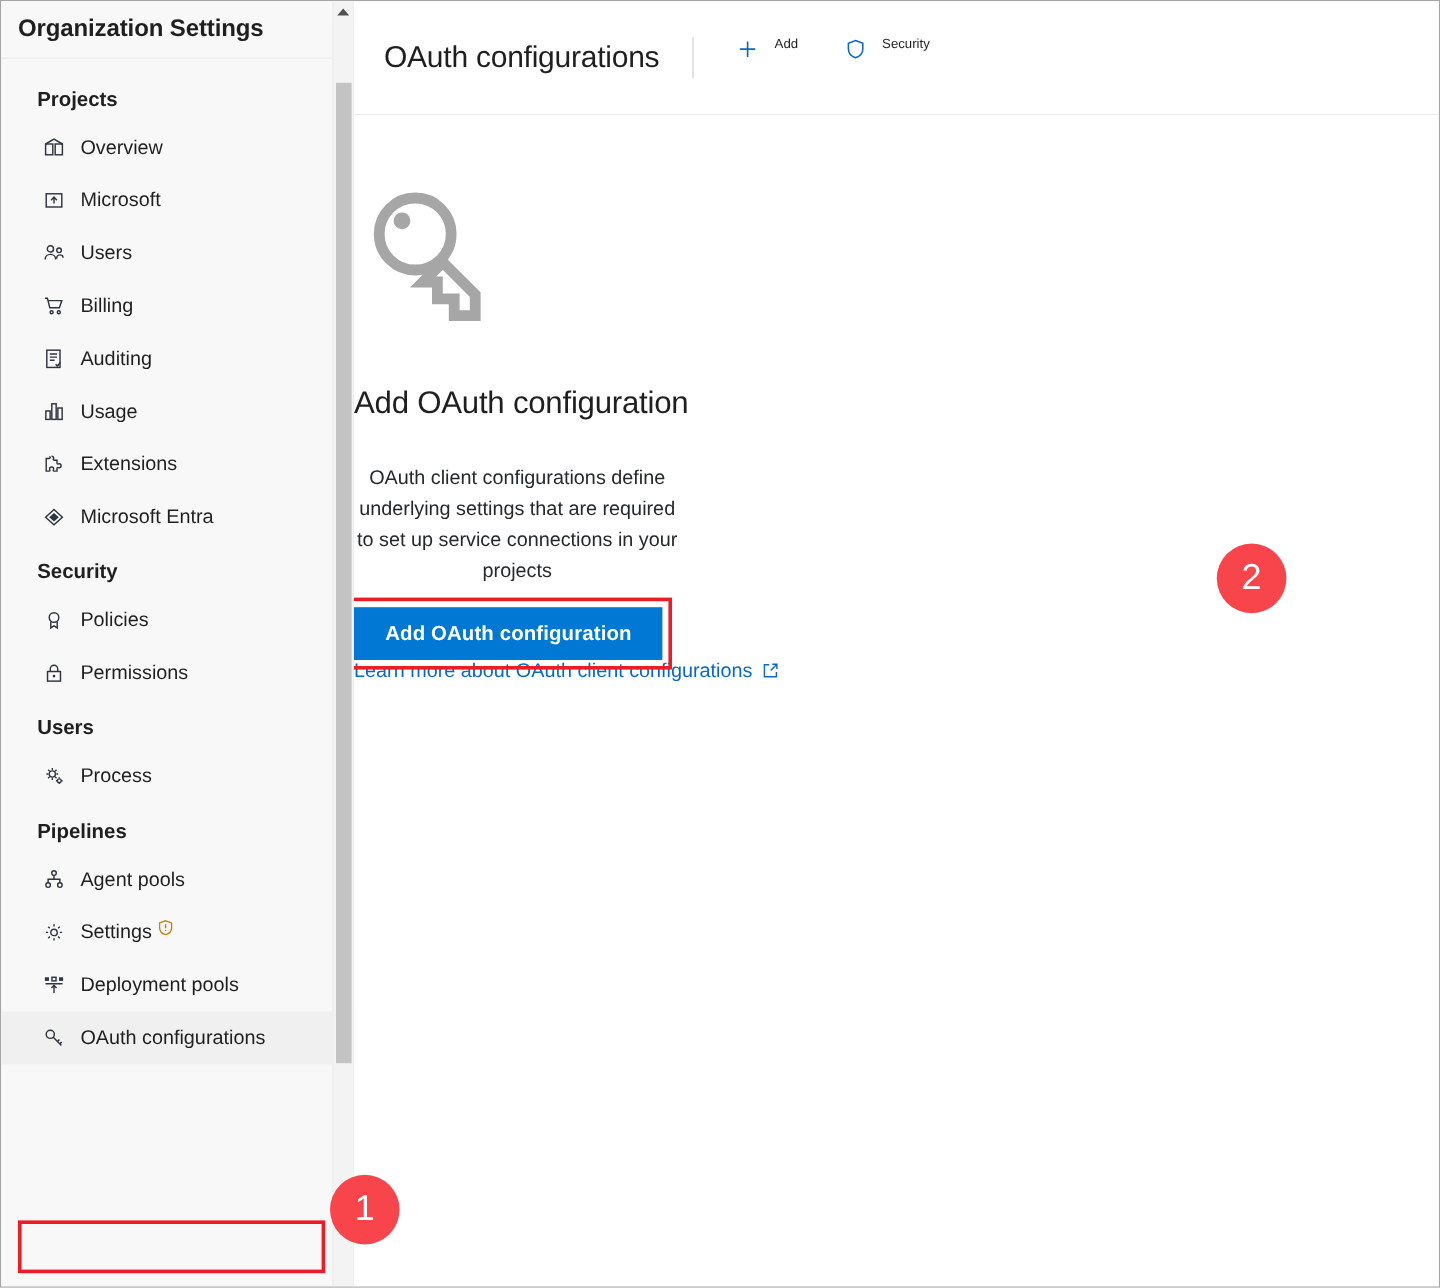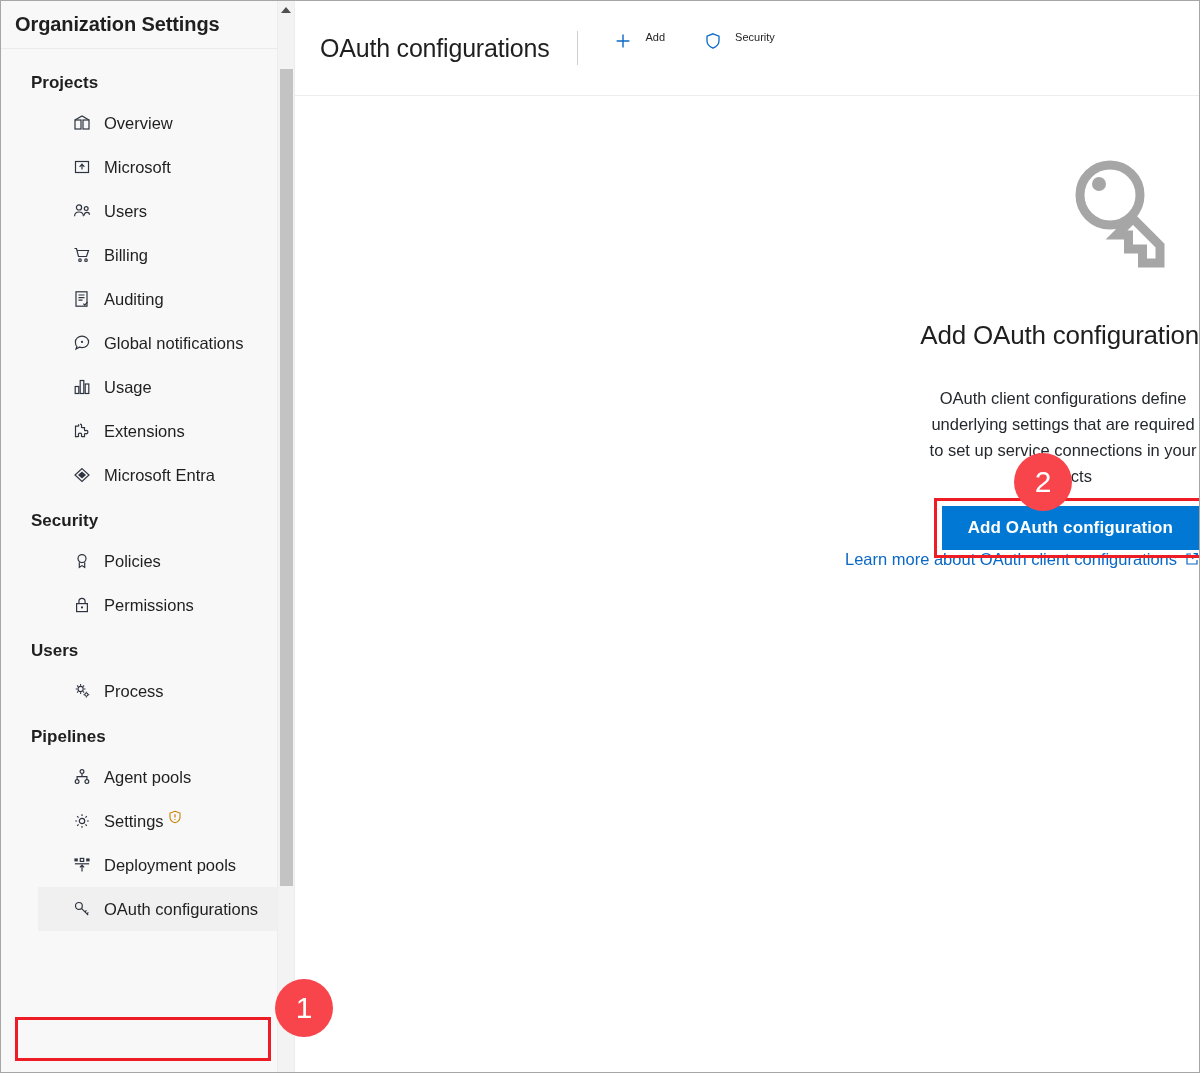--- a/index.html
+++ b/index.html
@@ -66,21 +66,20 @@
   .nav-item {
     display: flex;
     align-items: center;
     height: 44px;
     padding-left: 33px;
     box-sizing: border-box;
     color: #1f1f1f;
     font-size: 16.5px;
     cursor: pointer;
     position: relative;
-    margin-left: 37px;
   }
   .nav-item .nav-icon {
     width: 22px;
     height: 22px;
     margin-right: 11px;
     flex: 0 0 22px;
     display: flex;
     align-items: center;
     justify-content: center;
     color: #2e3440;
@@ -191,21 +190,21 @@
     height: 20px;
     margin-right: 12px;
     color: #0a68c6;
   }
 
   .empty-state {
     width: 100%;
     padding-top: 48px;
     display: flex;
     flex-direction: column;
-    align-items: flex-end;
+    align-items: flex-start;
   }
   .key-icon-wrap {
     width: 140px;
     height: 140px;
     display: flex;
     align-items: center;
     justify-content: center;
     margin-bottom: 14px;
   }
   .empty-title {
@@ -347,29 +346,20 @@
         <span class="nav-icon">
           <svg width="20" height="20" viewBox="0 0 20 20" fill="none" stroke="#2e3440" stroke-width="1.2">
             <rect x="4" y="2.8" width="11" height="14.4"></rect>
             <path d="M6.5 6h6M6.5 8.6h6M6.5 11.2h4"></path>
             <path d="M11.4 14.6l1.4 1.5 2.6-3" stroke-width="1.3"></path>
           </svg>
         </span>
         <span class="nav-label">Auditing</span>
       </div>
 
-      <div class="nav-item">
-        <span class="nav-icon">
-          <svg width="20" height="20" viewBox="0 0 20 20" fill="none" stroke="#2e3440" stroke-width="1.2">
-            <path d="M10 3.2c3.7 0 6.6 2.5 6.6 5.7s-2.9 5.7-6.6 5.7c-.9 0-1.8-.15-2.6-.42L4 16l.9-2.6C3.5 12.3 3.4 10.8 3.4 8.9 3.4 5.7 6.3 3.2 10 3.2z"></path>
-            <circle cx="10" cy="8.9" r="1.1" fill="#2e3440" stroke="none"></circle>
-          </svg>
-        </span>
-        <span class="nav-label">Global notifications</span>
-      </div>
 
       <div class="nav-item">
         <span class="nav-icon">
           <svg width="20" height="20" viewBox="0 0 20 20" fill="none" stroke="#2e3440" stroke-width="1.2">
             <rect x="3.2" y="9.5" width="3.6" height="7"></rect>
             <rect x="8.2" y="3.5" width="3.6" height="13"></rect>
             <rect x="13.2" y="7" width="3.6" height="9.5"></rect>
           </svg>
         </span>
         <span class="nav-label">Usage</span>

